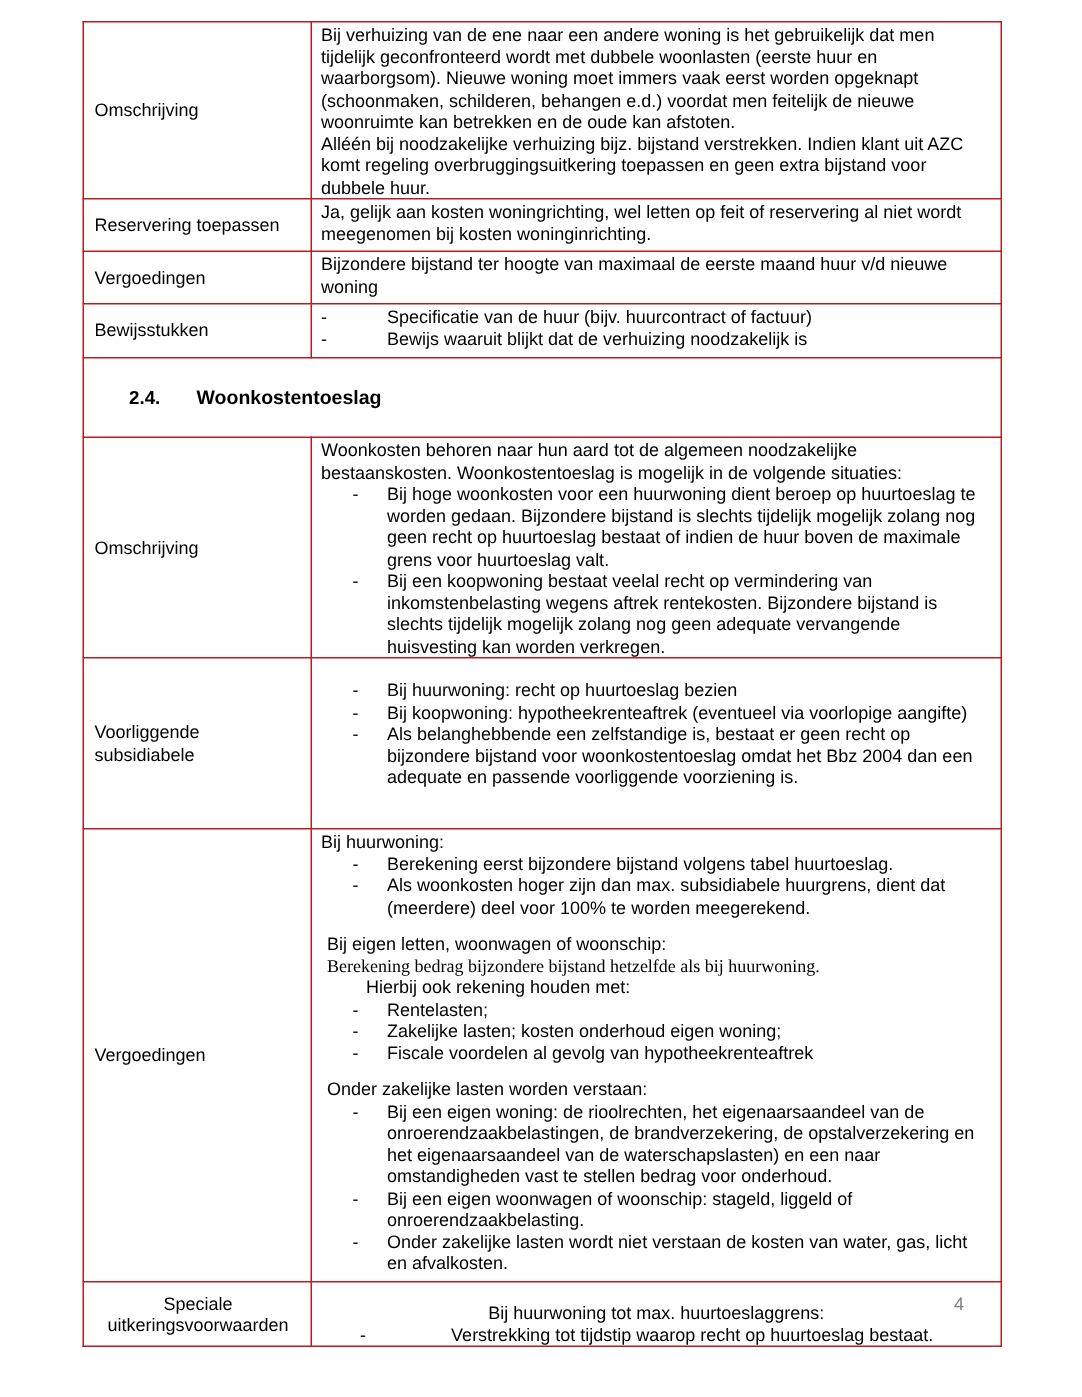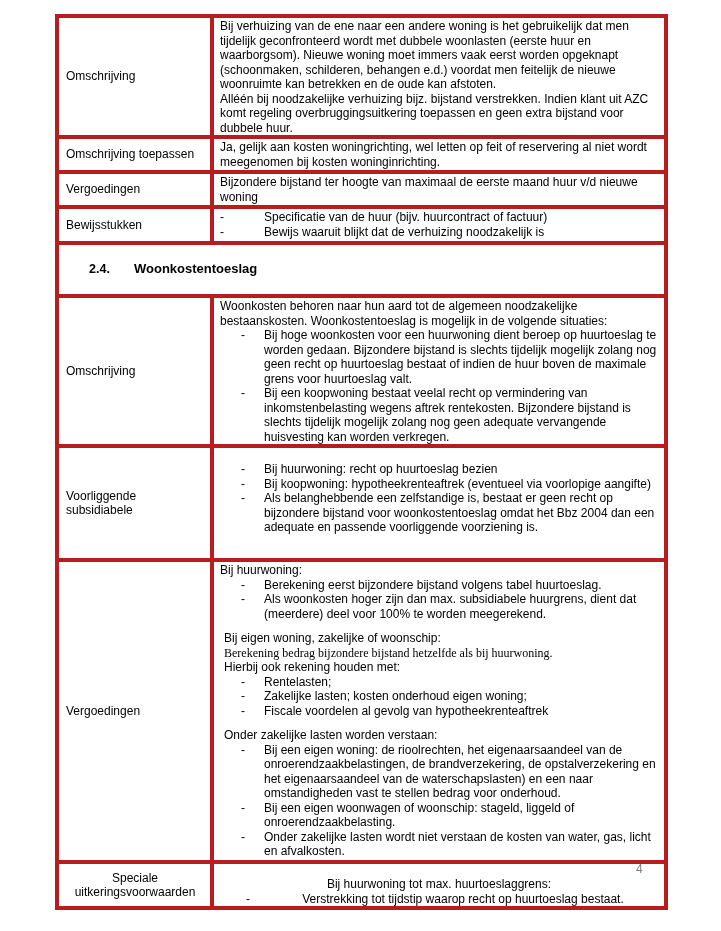--- a/index.html
+++ b/index.html
@@ -1,20 +1,20 @@
 <!DOCTYPE html>
 <html><head>
 <meta charset="utf-8">
 <style>
   html, body { margin:0; padding:0; background:#ffffff; }
   body { width:721px; height:931px; position:relative; overflow:hidden;
          font-family:"Liberation Sans", sans-serif; color:#000; }
   .doc-table { position:absolute; left:55px; top:14px; width:613px;
                border-collapse:collapse; table-layout:fixed; font-size:12px; line-height:14.5px; }
-  .doc-table td { border:4px solid #b91c1c; vertical-align:middle; padding:0 6px; }
+  .doc-table td { border:1px solid #b91c1c; vertical-align:middle; padding:0 6px; }
   .doc-table td.label { width:138px; font-weight:normal; padding-left:7px; }
   .doc-table td.content { vertical-align:top; padding-top:1px; padding-bottom:0; }
   .section-cell { font-weight:bold; font-size:12.5px; padding-left:30px !important; }
   .sec-num { display:inline-block; width:45px; }
   .sec-title { font-size:13px; }
   ul.dash { list-style:none; margin:0; padding:0; }
   ul.dash li { position:relative; padding-left:44px; }
   ul.dash li .dash-mark { position:absolute; left:21px; top:0; }
   ul.dash.wide li { padding-left:44px; }
   ul.dash.wide li .dash-mark { left:0px; }
@@ -30,21 +30,21 @@
   <tbody>
       <tr style="height:116px;">
     <td class="label">Omschrijving</td>
     <td class="content">
       <p class="line">Bij verhuizing van de ene naar een andere woning is het gebruikelijk dat men tijdelijk geconfronteerd wordt met dubbele woonlasten (eerste huur en waarborgsom). Nieuwe woning moet immers vaak eerst worden opgeknapt (schoonmaken, schilderen, behangen e.d.) voordat men feitelijk de nieuwe woonruimte kan betrekken en de oude kan afstoten.</p>
       <p class="line">Alléén bij noodzakelijke verhuizing bijz. bijstand verstrekken. Indien klant uit AZC komt regeling overbruggingsuitkering toepassen en geen extra bijstand voor dubbele huur.</p>
     </td>
   </tr>
 
   <tr style="height:35px;">
-    <td class="label">Omschrijving toepassen</td>
+    <td class="label">Reservering toepassen</td>
     <td class="content">Ja, gelijk aan kosten woningrichting, wel letten op feit of reservering al niet wordt meegenomen bij kosten woninginrichting.</td>
   </tr>
 
   <tr style="height:35px;">
     <td class="label">Vergoedingen</td>
     <td class="content">Bijzondere bijstand ter hoogte van maximaal de eerste maand huur v/d nieuwe woning</td>
   </tr>
 
   <tr style="height:36px;">
     <td class="label">Bewijsstukken</td>
@@ -86,23 +86,23 @@
 
   <tr style="height:302px;">
     <td class="label">Vergoedingen</td>
     <td class="content">
       <p class="line">Bij huurwoning:</p>
       <ul class="dash">
         <li><span class="dash-mark">-</span><span>Berekening eerst bijzondere bijstand volgens tabel huurtoeslag.</span></li>
         <li><span class="dash-mark">-</span><span>Als woonkosten hoger zijn dan max. subsidiabele huurgrens, dient dat (meerdere) deel voor 100% te worden meegerekend.</span></li>
       </ul>
       <div class="gap"></div>
-      <p class="line" style="padding-left:4px;">Bij eigen woning, zakelijke of woonschip:</p>
+      <p class="line" style="padding-left:4px;">Bij eigen letten, woonwagen of woonschip:</p>
       <p class="line" style="padding-left:4px;font-family:Liberation Serif, serif;">Berekening bedrag bijzondere bijstand hetzelfde als bij huurwoning.</p>
-      <p class="line" style="padding-left:4px;">Hierbij ook rekening houden met:</p>
+      <p class="line" style="padding-left:4px;margin-left:26px;">Hierbij ook rekening houden met:</p>
       <ul class="dash">
         <li><span class="dash-mark">-</span><span>Rentelasten;</span></li>
         <li><span class="dash-mark">-</span><span>Zakelijke lasten; kosten onderhoud eigen woning;</span></li>
         <li><span class="dash-mark">-</span><span>Fiscale voordelen al gevolg van hypotheekrenteaftrek</span></li>
       </ul>
       <div class="gap"></div>
       <p class="line" style="padding-left:4px;">Onder zakelijke lasten worden verstaan:</p>
       <ul class="dash">
         <li><span class="dash-mark">-</span><span>Bij een eigen woning: de rioolrechten, het eigenaarsaandeel van de onroerendzaakbelastingen, de brandverzekering, de opstalverzekering en het eigenaarsaandeel van de waterschapslasten) en een naar omstandigheden vast te stellen bedrag voor onderhoud.</span></li>
         <li><span class="dash-mark">-</span><span>Bij een eigen woonwagen of woonschip: stageld, liggeld of onroerendzaakbelasting.</span></li>

